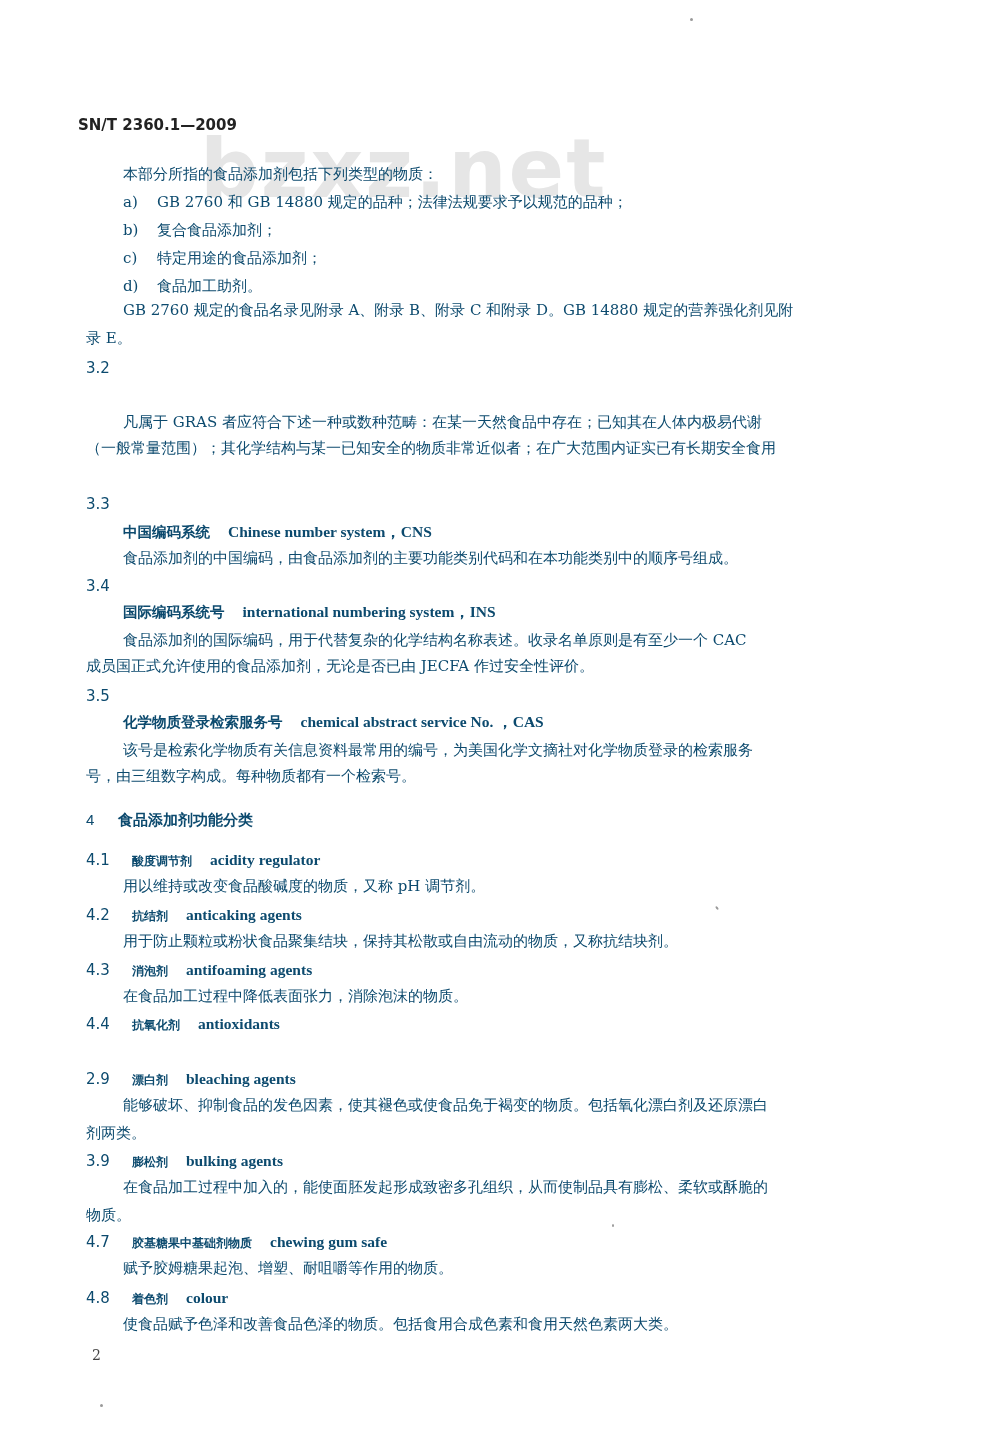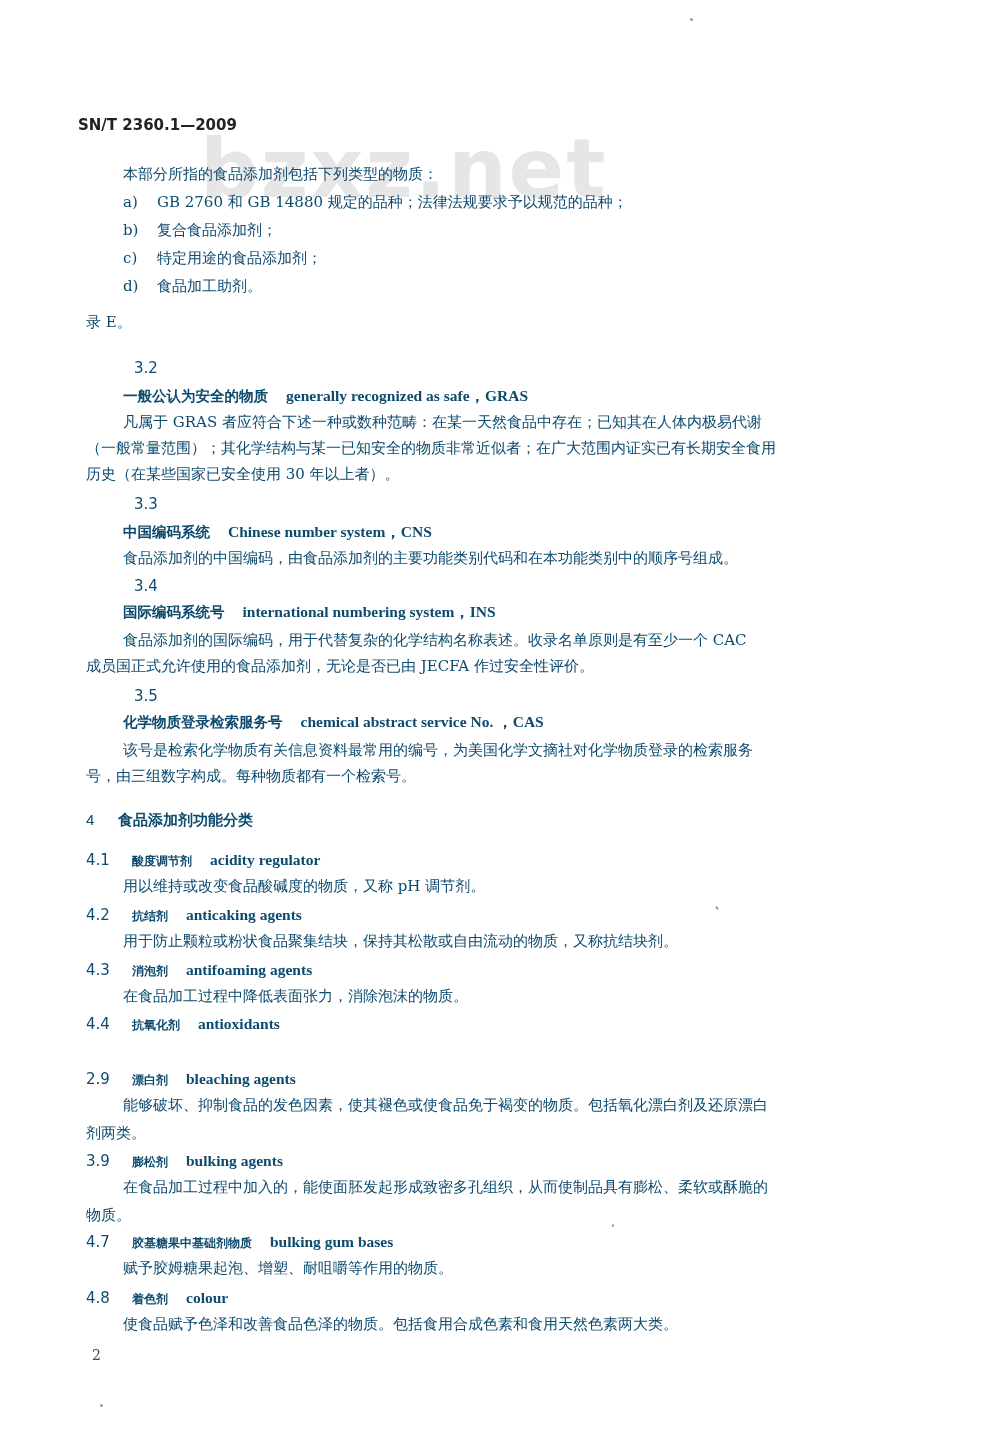--- a/index.html
+++ b/index.html
@@ -54,21 +54,20 @@
     }
     .indent { left: 123px; }
     .left { left: 86px; }
     .item-label {
       display: inline-block;
       width: 34px;
     }
     .clause-num {
       font-family: "DejaVu Sans", "Liberation Sans", sans-serif;
       font-size: 15px;
-      margin-left: 48px;
     }
     .term {
       font-weight: bold;
       font-family: "DejaVu Sans", "Liberation Sans", sans-serif;
       font-size: 14.5px;
     }
     .term-en {
       font-weight: bold;
       font-family: "Liberation Serif", "DejaVu Serif", serif;
       font-size: 15.5px;
@@ -126,29 +125,26 @@
   </div>
   <div class="line indent" style="top:220px">
     <span class="item-label">b)</span><span>复合食品添加剂；</span>
   </div>
   <div class="line indent" style="top:248px">
     <span class="item-label">c)</span><span>特定用途的食品添加剂；</span>
   </div>
   <div class="line indent" style="top:276px">
     <span class="item-label">d)</span><span>食品加工助剂。</span>
   </div>
-  <div class="line left" style="top:312px">录 E。</div>
+  <div class="line indent" style="top:300px">GB 2760 规定的食品名录见附录 A、附录 B、附录 C 和附录 D。GB 14880 规定的营养强化剂见附</div>
+  <div class="line left" style="top:328px">录 E。</div>
 
   <div class="line left clause-num" style="top:358px">3.2</div>
-  <div class="line indent" style="top:386px">
-    <span class="term">一般公认为安全的物质</span><span class="term-en">generally recognized as safe，GRAS</span>
-  </div>
   <div class="line indent" style="top:412px">凡属于 GRAS 者应符合下述一种或数种范畴：在某一天然食品中存在；已知其在人体内极易代谢</div>
   <div class="line left" style="top:438px">（一般常量范围）；其化学结构与某一已知安全的物质非常近似者；在广大范围内证实已有长期安全食用</div>
-  <div class="line left" style="top:464px">历史（在某些国家已安全使用 30 年以上者）。</div>
 
   <div class="line left clause-num" style="top:494px">3.3</div>
   <div class="line indent" style="top:522px">
     <span class="term">中国编码系统</span><span class="term-en">Chinese number system，CNS</span>
   </div>
   <div class="line indent" style="top:548px">食品添加剂的中国编码，由食品添加剂的主要功能类别代码和在本功能类别中的顺序号组成。</div>
 
   <div class="line left clause-num" style="top:576px">3.4</div>
   <div class="line indent" style="top:630px">食品添加剂的国际编码，用于代替复杂的化学结构名称表述。收录名单原则是有至少一个 CAC</div>
   <div class="line indent" style="top:602px">
@@ -192,21 +188,21 @@
   <div class="line indent" style="top:1095px">能够破坏、抑制食品的发色因素，使其褪色或使食品免于褐变的物质。包括氧化漂白剂及还原漂白</div>
   <div class="line left" style="top:1123px">剂两类。</div>
 
   <div class="line left" style="top:1151px">
     <span class="sub-num">3.9</span><span class="sub-term">膨松剂</span><span class="term-en">bulking agents</span>
   </div>
   <div class="line indent" style="top:1177px">在食品加工过程中加入的，能使面胚发起形成致密多孔组织，从而使制品具有膨松、柔软或酥脆的</div>
   <div class="line left" style="top:1205px">物质。</div>
 
   <div class="line left" style="top:1232px">
-    <span class="sub-num">4.7</span><span class="sub-term">胶基糖果中基础剂物质</span><span class="term-en">bulking gum bases</span>
+    <span class="sub-num">4.7</span><span class="sub-term">胶基糖果中基础剂物质</span><span class="term-en">chewing gum safe</span>
   </div>
   <div class="line indent" style="top:1258px">赋予胶姆糖果起泡、增塑、耐咀嚼等作用的物质。</div>
 
   <div class="line left" style="top:1288px">
     <span class="sub-num">4.8</span><span class="sub-term">着色剂</span><span class="term-en">colour</span>
   </div>
   <div class="line indent" style="top:1314px">使食品赋予色泽和改善食品色泽的物质。包括食用合成色素和食用天然色素两大类。</div>
 
   <div class="page-number">2</div>
 

